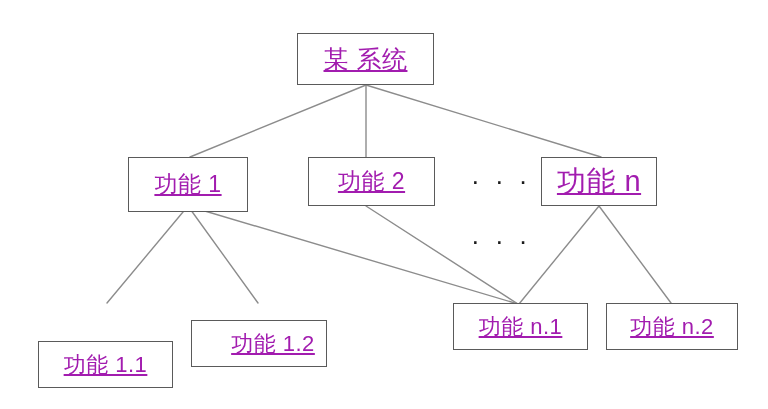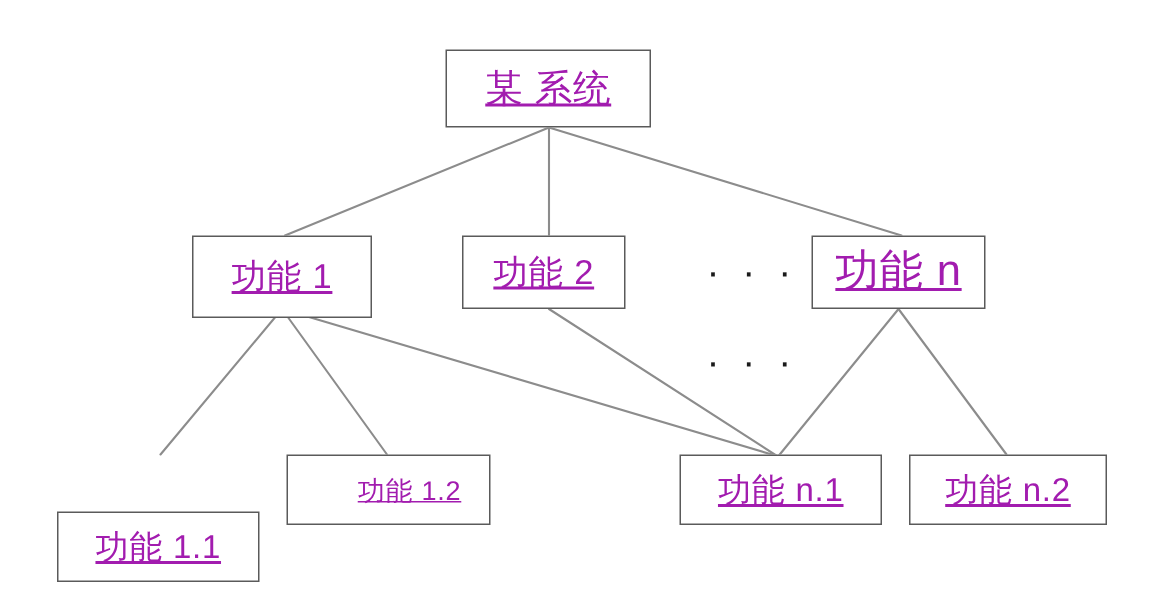--- a/index.html
+++ b/index.html
@@ -53,45 +53,45 @@
   #node-f1 {
     left: 128px;
     top: 157px;
     width: 120px;
     height: 55px;
     font-size: 23px;
   }
   #node-f2 {
     left: 308px;
     top: 157px;
-    width: 109px;
+    width: 127px;
     height: 49px;
     font-size: 23px;
   }
   #node-fn {
     left: 541px;
     top: 157px;
     width: 116px;
     height: 49px;
     font-size: 29px;
   }
   #node-f11 {
     left: 38px;
     top: 303px;
     width: 135px;
     height: 47px;
     font-size: 22px;
     margin-top: 38px;
   }
   #node-f12 {
     left: 191px;
-    top: 303px;
+    top: 320px;
     width: 136px;
     height: 47px;
-    font-size: 18px;
+    font-size: 22px;
     padding-left: 28px;
   }
   #node-fn1 {
     left: 453px;
     top: 303px;
     width: 135px;
     height: 47px;
     font-size: 22px;
     text-align: center;
   }

